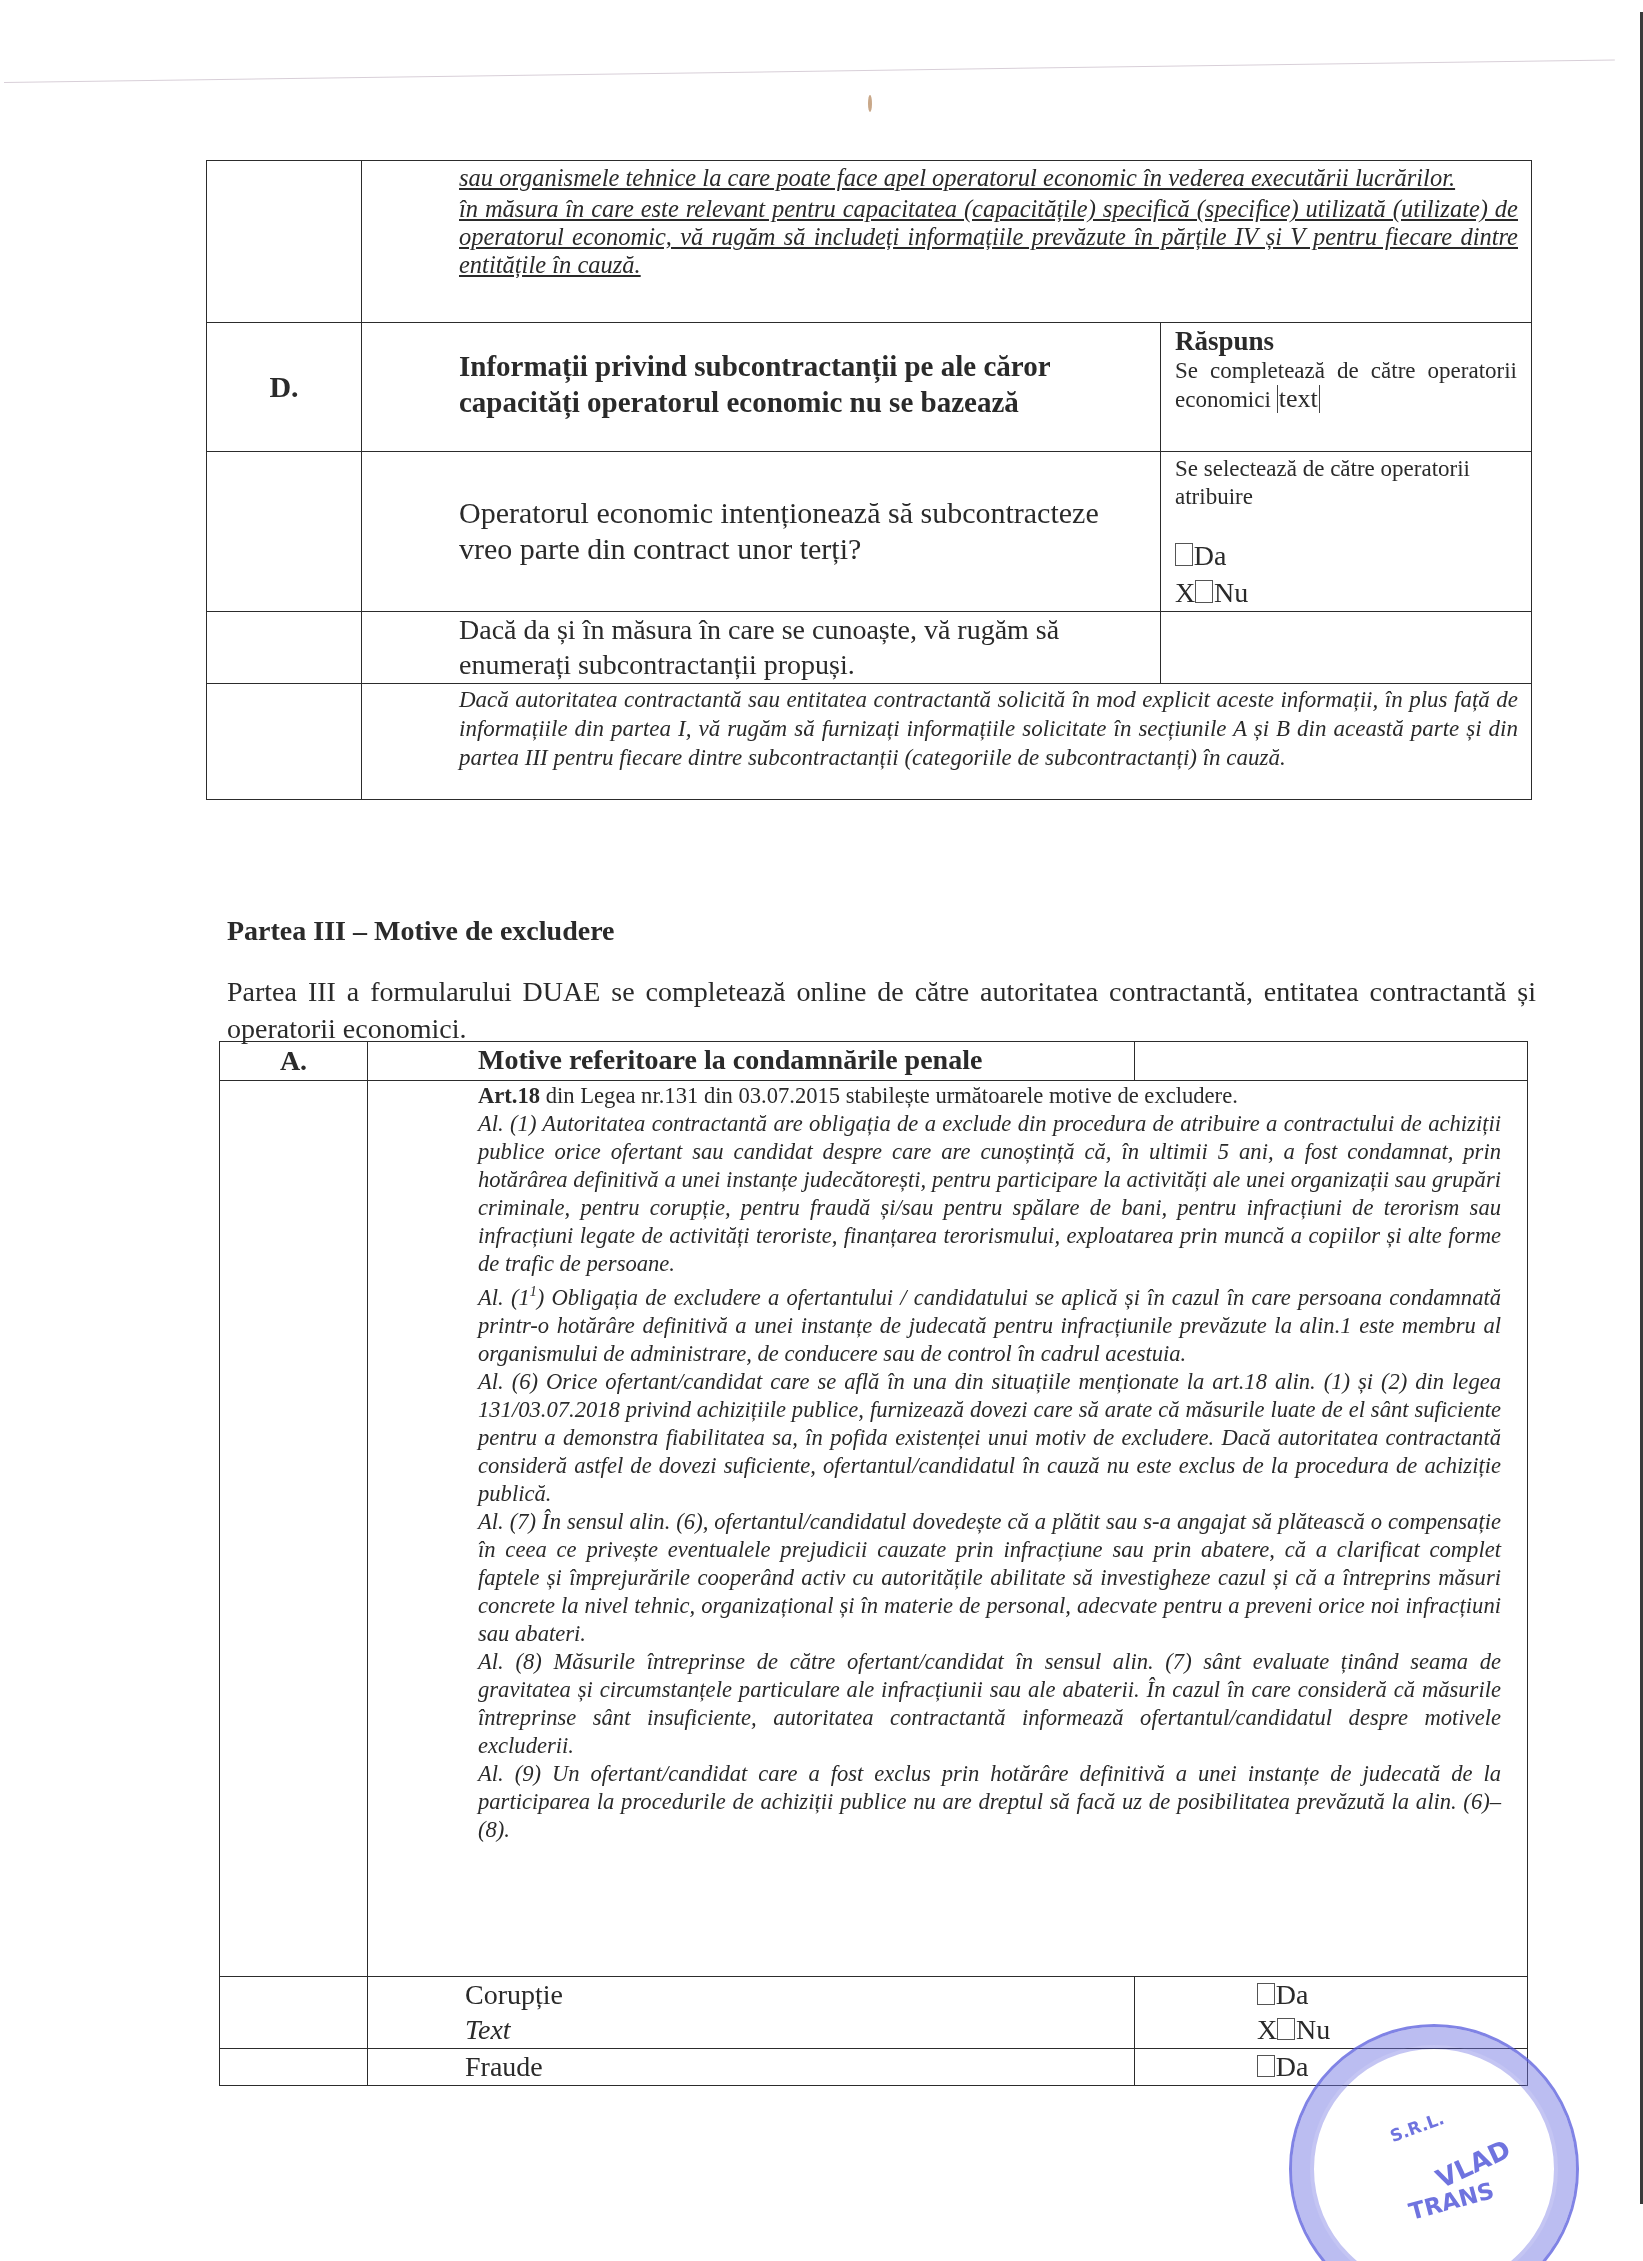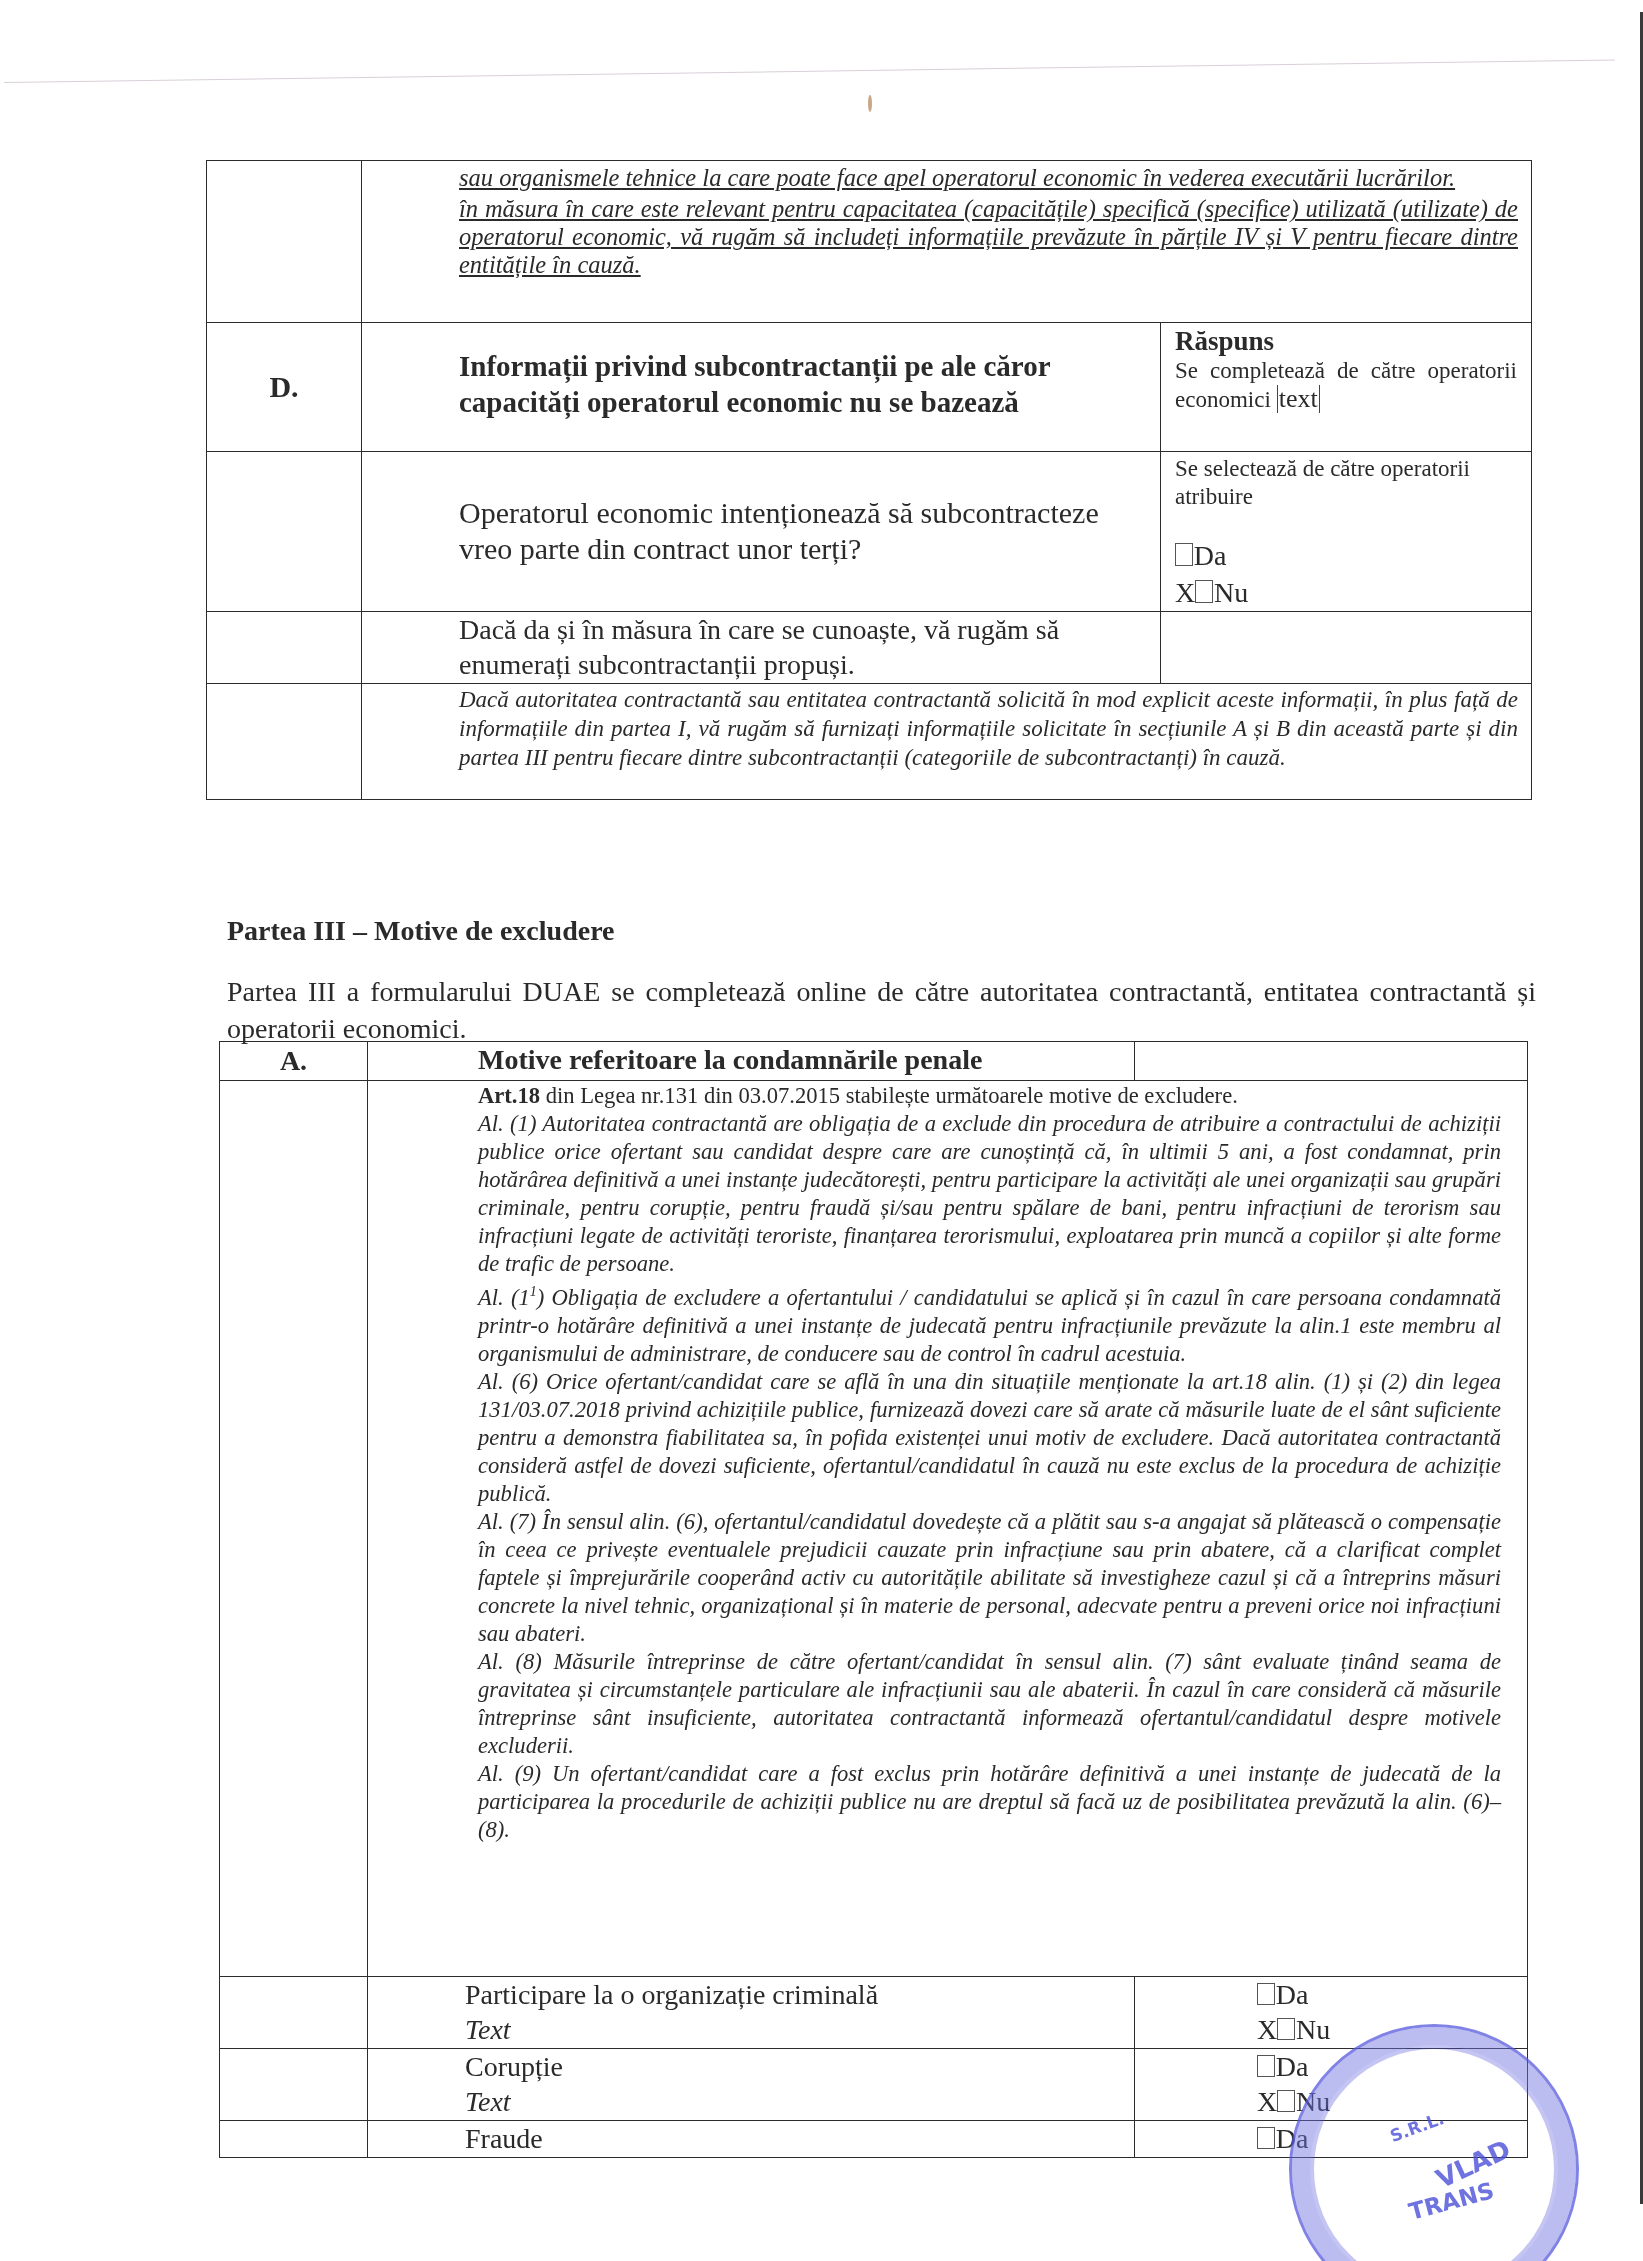--- a/index.html
+++ b/index.html
@@ -123,35 +123,20 @@
         <div>Al. (7) În sensul alin. (6), ofertantul/candidatul dovedește că a plătit sau s-a angajat să plătească o compensație în ceea ce privește eventualele prejudicii cauzate prin infracțiune sau prin abatere, că a clarificat complet faptele și împrejurările cooperând activ cu autoritățile abilitate să investigheze cazul și că a întreprins măsuri concrete la nivel tehnic, organizațional și în materie de personal, adecvate pentru a preveni orice noi infracțiuni sau abateri.</div>
         <div>Al. (8) Măsurile întreprinse de către ofertant/candidat în sensul alin. (7) sânt evaluate ținând seama de gravitatea și circumstanțele particulare ale infracțiunii sau ale abaterii. În cazul în care consideră că măsurile întreprinse sânt insuficiente, autoritatea contractantă informează ofertantul/candidatul despre motivele excluderii.</div>
         <div>Al. (9) Un ofertant/candidat care a fost exclus prin hotărâre definitivă a unei instanțe de judecată de la participarea la procedurile de achiziții publice nu are dreptul să facă uz de posibilitatea prevăzută la alin. (6)–(8).</div>
       </div>
     </td>
   </tr>
   <tr style="height:72px">
     <td></td>
     <td class="thin">
           <div class="reg" style="padding-left:97px;font-size:28px;line-height:35px">
-      <div>Participare la o organizație criminală</div>
-      <div style="font-style:italic">Text</div>
-          </div>
-        </td>
-    <td>
-          <div style="padding-left:122px">
-      <div class="chk" style="line-height:35px"><span class="box"></span><span>Da</span></div>
-      <div class="chk" style="line-height:35px"><span>X</span><span class="box"></span><span>Nu</span></div>
-          </div>
-        </td>
-  </tr>
-  <tr style="height:72px">
-    <td></td>
-    <td class="thin">
-          <div class="reg" style="padding-left:97px;font-size:28px;line-height:35px">
       <div>Corupție</div>
       <div style="font-style:italic">Text</div>
           </div>
         </td>
     <td>
           <div style="padding-left:122px">
       <div class="chk" style="line-height:35px"><span class="box"></span><span>Da</span></div>
       <div class="chk" style="line-height:35px"><span>X</span><span class="box"></span><span>Nu</span></div>
           </div>
         </td>

